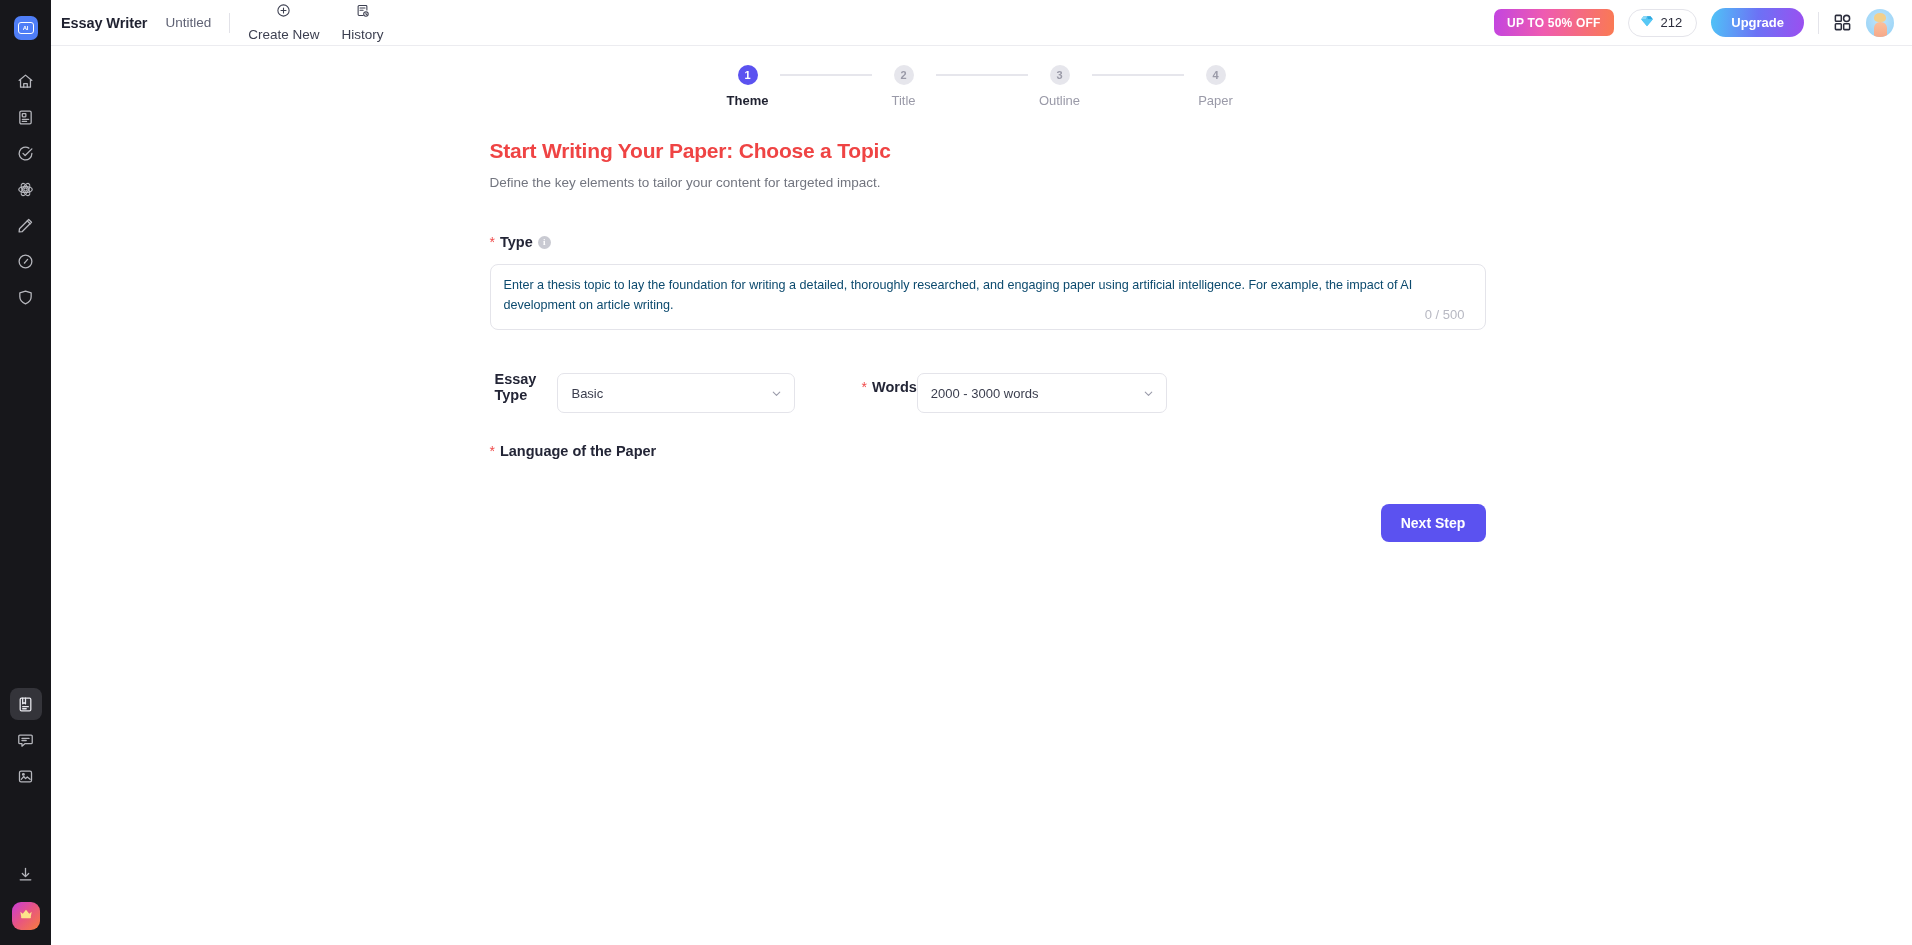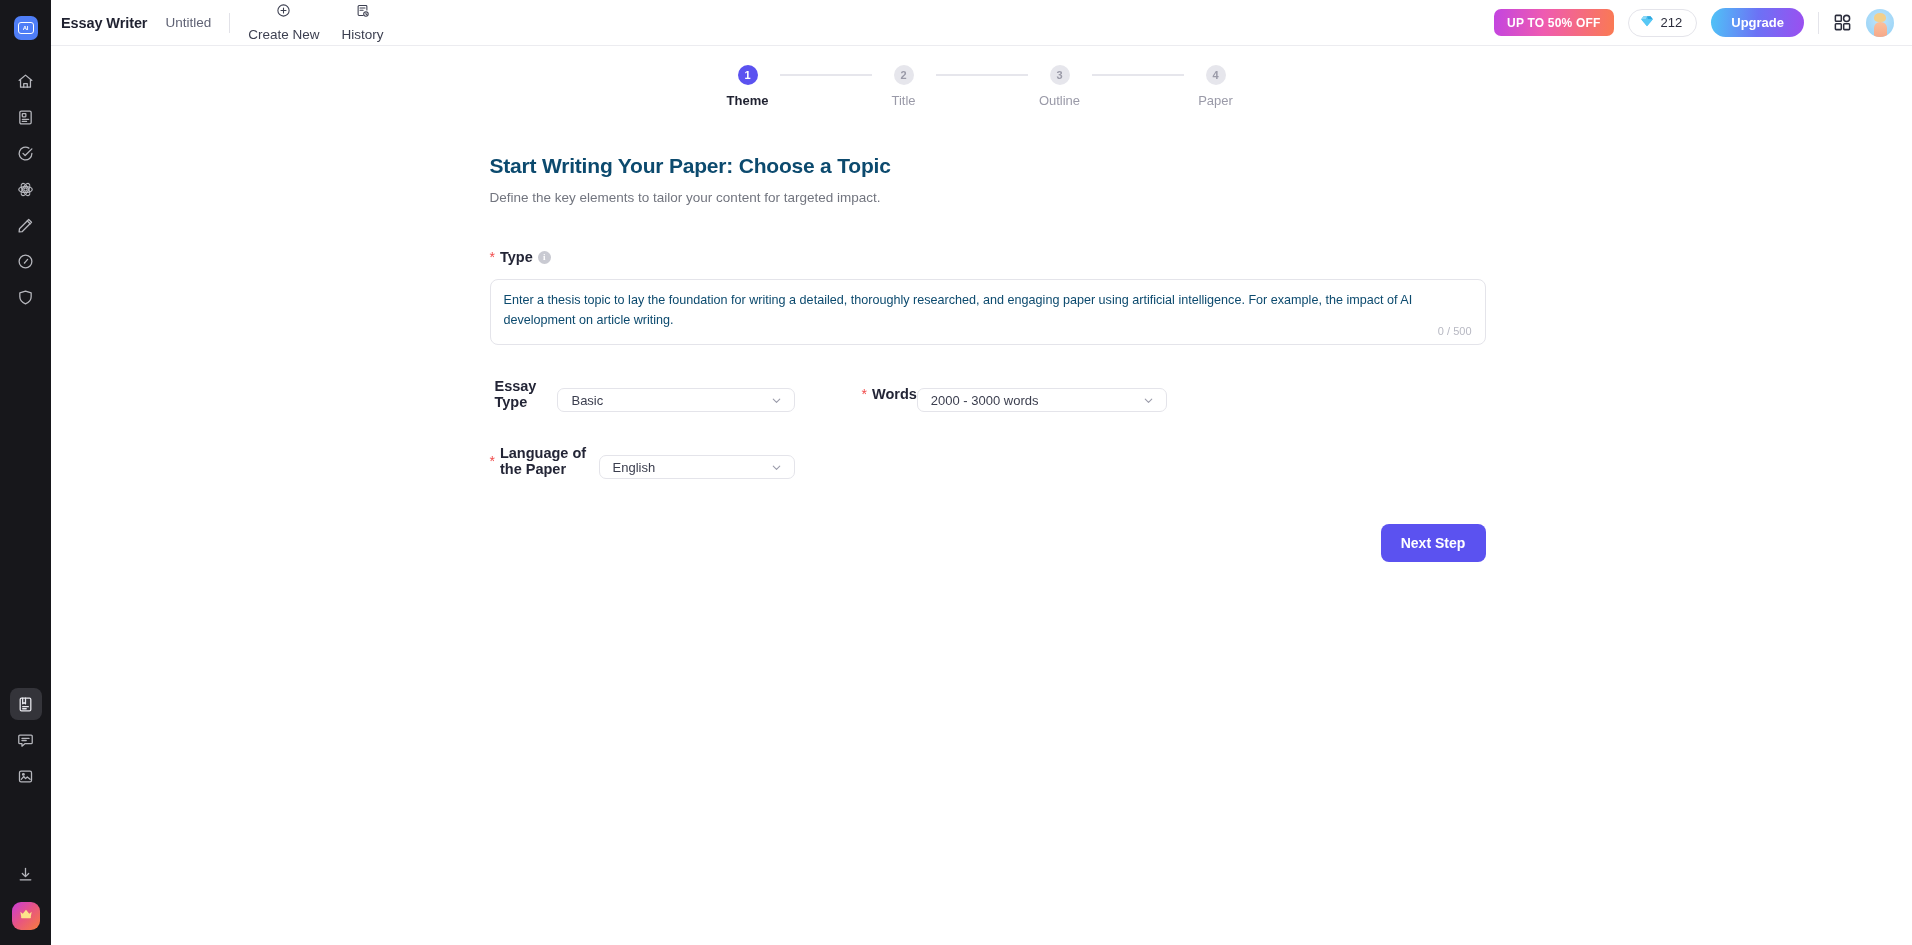--- a/index.html
+++ b/index.html
@@ -127,22 +127,22 @@
   .step-bubble.active { background: #5b52f0; color: #ffffff; }
   .step-bubble.idle { background: #e6e6ec; color: #9a9aa8; }
   .step-label { margin-top: 8px; font-size: 13px; white-space: nowrap; }
   .step-label.active { color: #1f2130; font-weight: bold; }
   .step-label.idle { color: #9a9aa8; }
   .step-line { width: 92px; height: 2px; background: #e6e6ec; margin-top: 9px; }
 
   
   .panel { width: 1000px; margin: 0 auto; padding-left: 8px; }
   .panel-title {
-    font-size: 21px; font-weight: bold; color: #0c4a6e;
-    margin-top: 46px; letter-spacing: -0.2px;
+    font-size: 21px; font-weight: bold; color: #ef4444;
+    margin-top: 31px; letter-spacing: -0.2px;
   }
   .panel-sub { font-size: 13.5px; color: #72757f; margin-top: 12px; }
 
   .field-label {
     font-size: 14.5px; font-weight: bold; color: #232536;
     display: flex; align-items: center; gap: 5px;
   }
   .req { color: #f04a4a; font-size: 14px; font-weight: normal; line-height: 1; }
   .info-dot {
     width: 13px; height: 13px; border-radius: 50%;
@@ -156,30 +156,30 @@
     margin-top: 14px; width: 996px; height: 66px;
     border: 1px solid #e4e4ea; border-radius: 8px;
     background: #fff; position: relative; padding: 11px 13px;
     cursor: text;
   }
   .topic-placeholder {
     font-size: 12.6px; color: #0c4a6e; line-height: 19.5px;
     width: 968px;
   }
   .topic-counter {
-    position: absolute; right: 13px; bottom: 7px;
-    font-size: 11px; color: #b7b8c2;
+    position: absolute; right: 20px; bottom: 7px;
+    font-size: 13px; color: #b7b8c2;
   }
 
   .row { display: flex; margin-top: 30px; }
   .col { display: flex; flex-direction: row; }
   .col-left { width: 305px; }
   .col-right { width: 305px; margin-left: 67px; }
   .select {
-    margin-top: 13px; width: 286px; height: 24px;
+    margin-top: 13px; width: 286px; height: 40px;
     border: 1px solid #e4e4ea; border-radius: 7px; background: #fff;
     display: flex; align-items: center; justify-content: space-between;
     padding: 0 11px 0 13px; cursor: pointer;
   }
   .select-value { font-size: 13px; color: #3b3e4e; }
   .chev { color: #9b9caa; display: flex; }
 
   .footer-row {
     display: flex; justify-content: flex-end;
     width: 996px; margin-top: 45px;
@@ -457,28 +457,20 @@
             </div>
           </div>
         </div>
 
         <div class="row">
           <div class="col col-left">
             <div class="field-label">
               <span class="req">*</span>
               <span>Language of the Paper</span>
             </div>
-            <div class="select">
-              <span class="select-value">English</span>
-              <span class="chev">
-                <svg width="13" height="13" viewBox="0 0 24 24" fill="none" stroke="#9b9caa" stroke-width="2" stroke-linecap="round" stroke-linejoin="round">
-                    <path d="M6 9.5l6 6 6-6"></path>
-                  </svg>
-              </span>
-            </div>
           </div>
         </div>
 
         <div class="footer-row">
           <button class="next-btn">Next Step</button>
         </div>
 
       </div>
     </div>
   </div>

